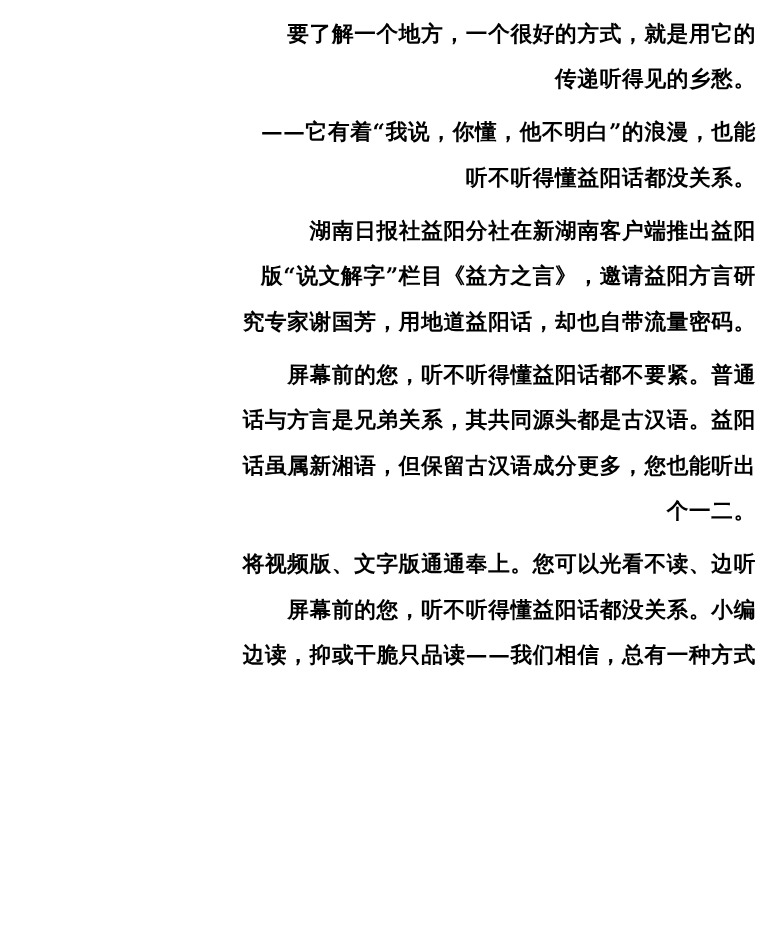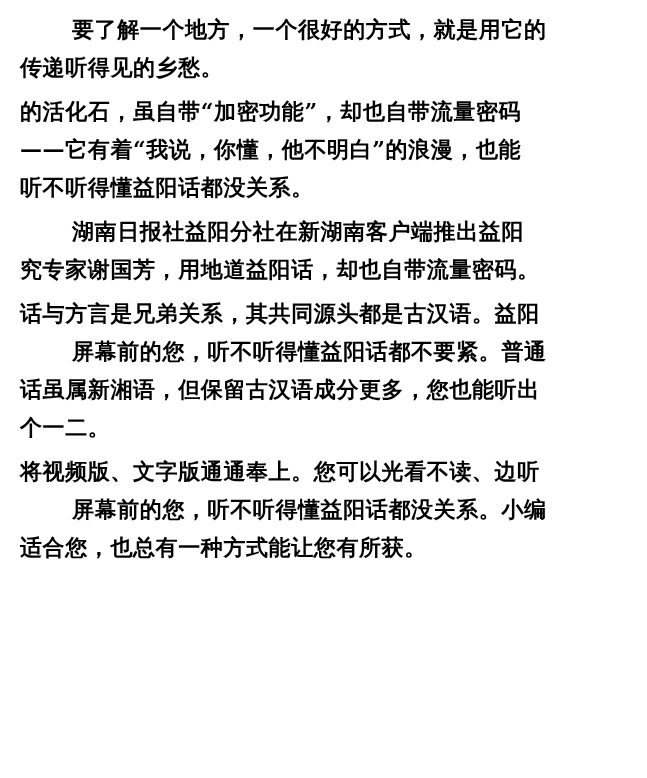--- a/index.html
+++ b/index.html
@@ -21,56 +21,57 @@
       top: 10px;
       width: 610px;
     }
     .para {
       margin: 0 0 6px 0;
     }
     .line {
       display: block;
       height: 38px;
       line-height: 38px;
-      font-size: 22px;
+      font-size: 18px;
       font-weight: bold;
       white-space: nowrap;
       letter-spacing: 0.6px;
+      text-align: right;
     }
     .line.indent {
       padding-left: 52px;
     }
   </style>
 </head>
 <body>
 
 <div class="doc">
 
   <div class="para">
     <span class="line indent">要了解一个地方，一个很好的方式，就是用它的</span>
     <span class="line">传递听得见的乡愁。</span>
   </div>
 
   <div class="para">
-    <span class="line">的活化石，虽自带“加密功能”，却也自带流量密码</span>
     <span class="line">——它有着“我说，你懂，他不明白”的浪漫，也能</span>
     <span class="line">听不听得懂益阳话都没关系。</span>
   </div>
 
   <div class="para">
     <span class="line indent">湖南日报社益阳分社在新湖南客户端推出益阳</span>
+    <span class="line">版“说文解字”栏目《益方之言》，邀请益阳方言研</span>
     <span class="line">究专家谢国芳，用地道益阳话，却也自带流量密码。</span>
   </div>
 
   <div class="para">
+    <span class="line indent">屏幕前的您，听不听得懂益阳话都不要紧。普通</span>
     <span class="line">话与方言是兄弟关系，其共同源头都是古汉语。益阳</span>
-    <span class="line indent">屏幕前的您，听不听得懂益阳话都不要紧。普通</span>
     <span class="line">话虽属新湘语，但保留古汉语成分更多，您也能听出</span>
     <span class="line">个一二。</span>
   </div>
 
   <div class="para">
     <span class="line">将视频版、文字版通通奉上。您可以光看不读、边听</span>
     <span class="line indent">屏幕前的您，听不听得懂益阳话都没关系。小编</span>
-    <span class="line">适合您，也总有一种方式能让您有所获。</span>
+    <span class="line">边读，抑或干脆只品读——我们相信，总有一种方式</span>
   </div>
 
 </div>
 
 </body></html>

